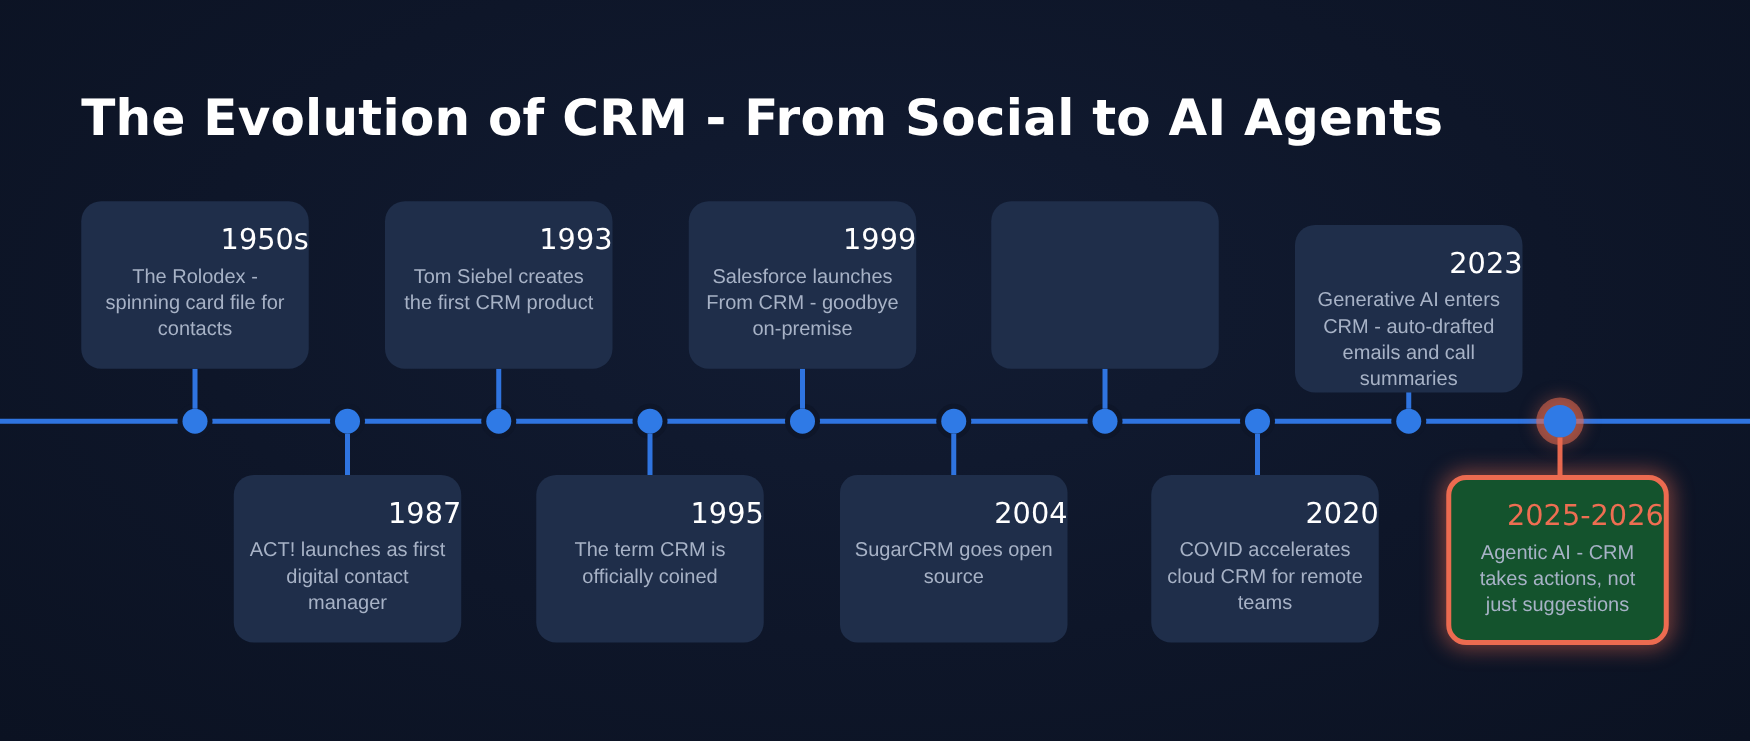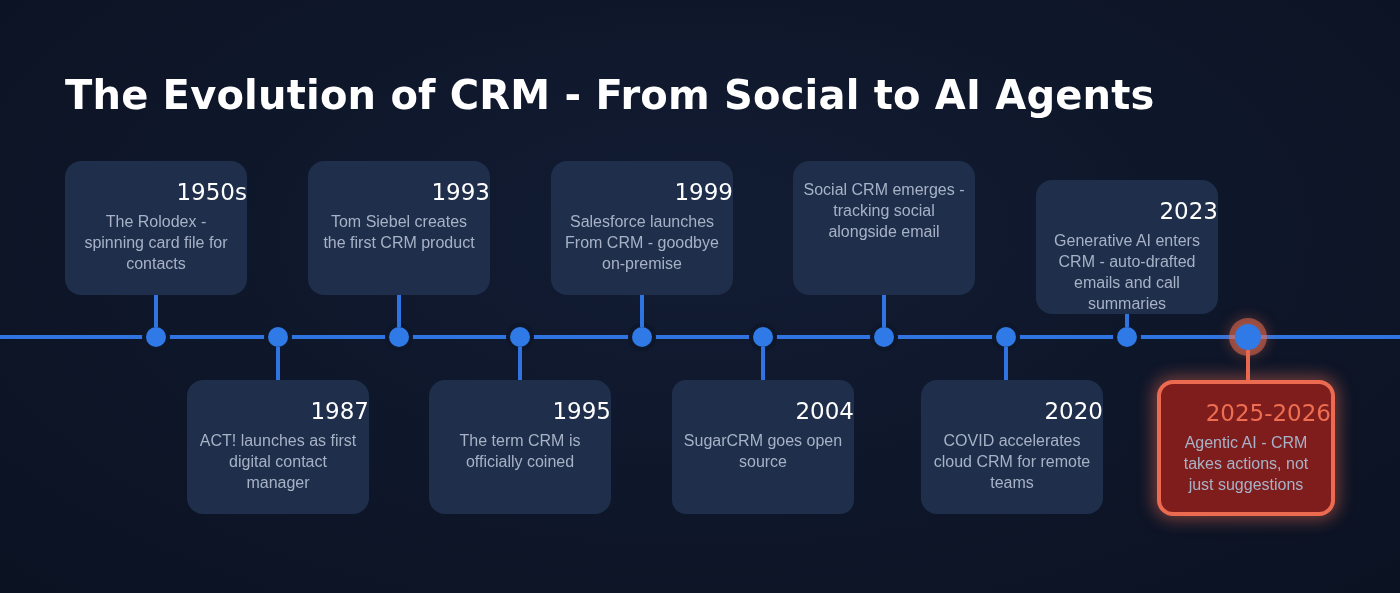--- a/index.html
+++ b/index.html
@@ -42,21 +42,21 @@
   .card.down { top:380px; }
   .card .year {
     font-size:23px; font-weight:normal; color:#ffffff; margin-bottom:6px;
     font-family:"DejaVu Sans", "Liberation Sans", sans-serif;
     text-align:right;
   }
   .card .desc {
     font-size:16px; color:#a7b2c6; line-height:21px; padding:0 10px;
   }
   .card.active {
-    width:178px; height:136px; background:#7f1d1d;
+    width:178px; height:136px; background:#14532d;
     border:4px solid #ec6b50;
     box-shadow: 0 0 16px 4px rgba(236,107,80,0.45);
     padding-top:16px;
   }
   .card.active .year { color:#ee6e52; }
 </style>
 </head>
 <body>
 
 <div class="title">The Evolution of CRM - From Social to AI Agents</div>
@@ -96,21 +96,20 @@
     </div>
     <div class="dot" style="left: 763px;"></div>
     <div class="stem down" style="left: 763px;"></div>
     <div class="card down" style="left: 672px; border-radius: 14px;">
       <div class="year">2004</div>
       <div class="desc">SugarCRM goes open source</div>
     </div>
     <div class="dot" style="left: 884px;"></div>
     <div class="stem up" style="left: 884px;"></div>
     <div class="card up" style="left: 793px;">
-      <div class="desc">Social CRM emerges - tracking social alongside email</div>
     </div>
     <div class="dot" style="left: 1006px;"></div>
     <div class="stem down" style="left: 1006px;"></div>
     <div class="card down" style="left: 921px;">
       <div class="year">2020</div>
       <div class="desc">COVID accelerates cloud CRM for remote teams</div>
     </div>
     <div class="dot" style="left: 1127px;"></div>
     <div class="stem up" style="left: 1127px;"></div>
     <div class="card up" style="left: 1036px; margin-top: 19px;">

